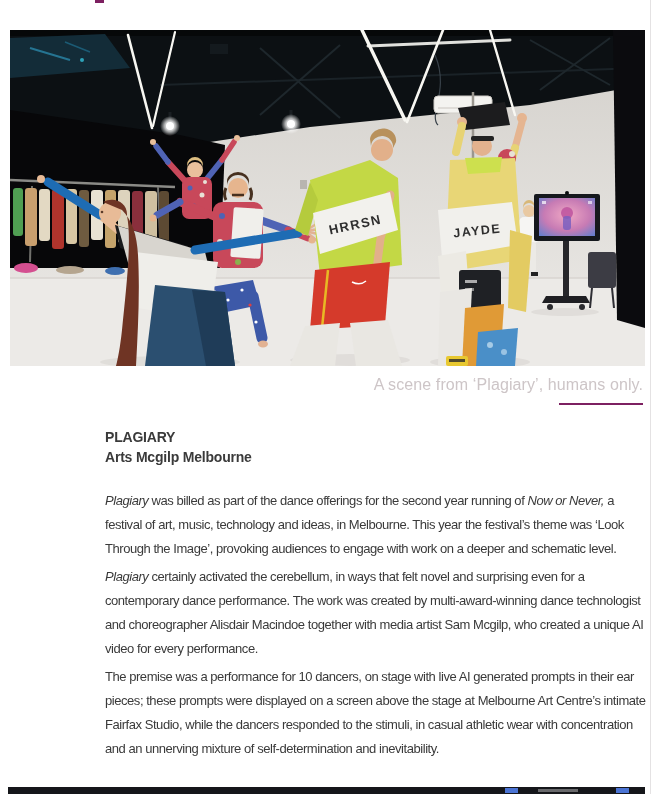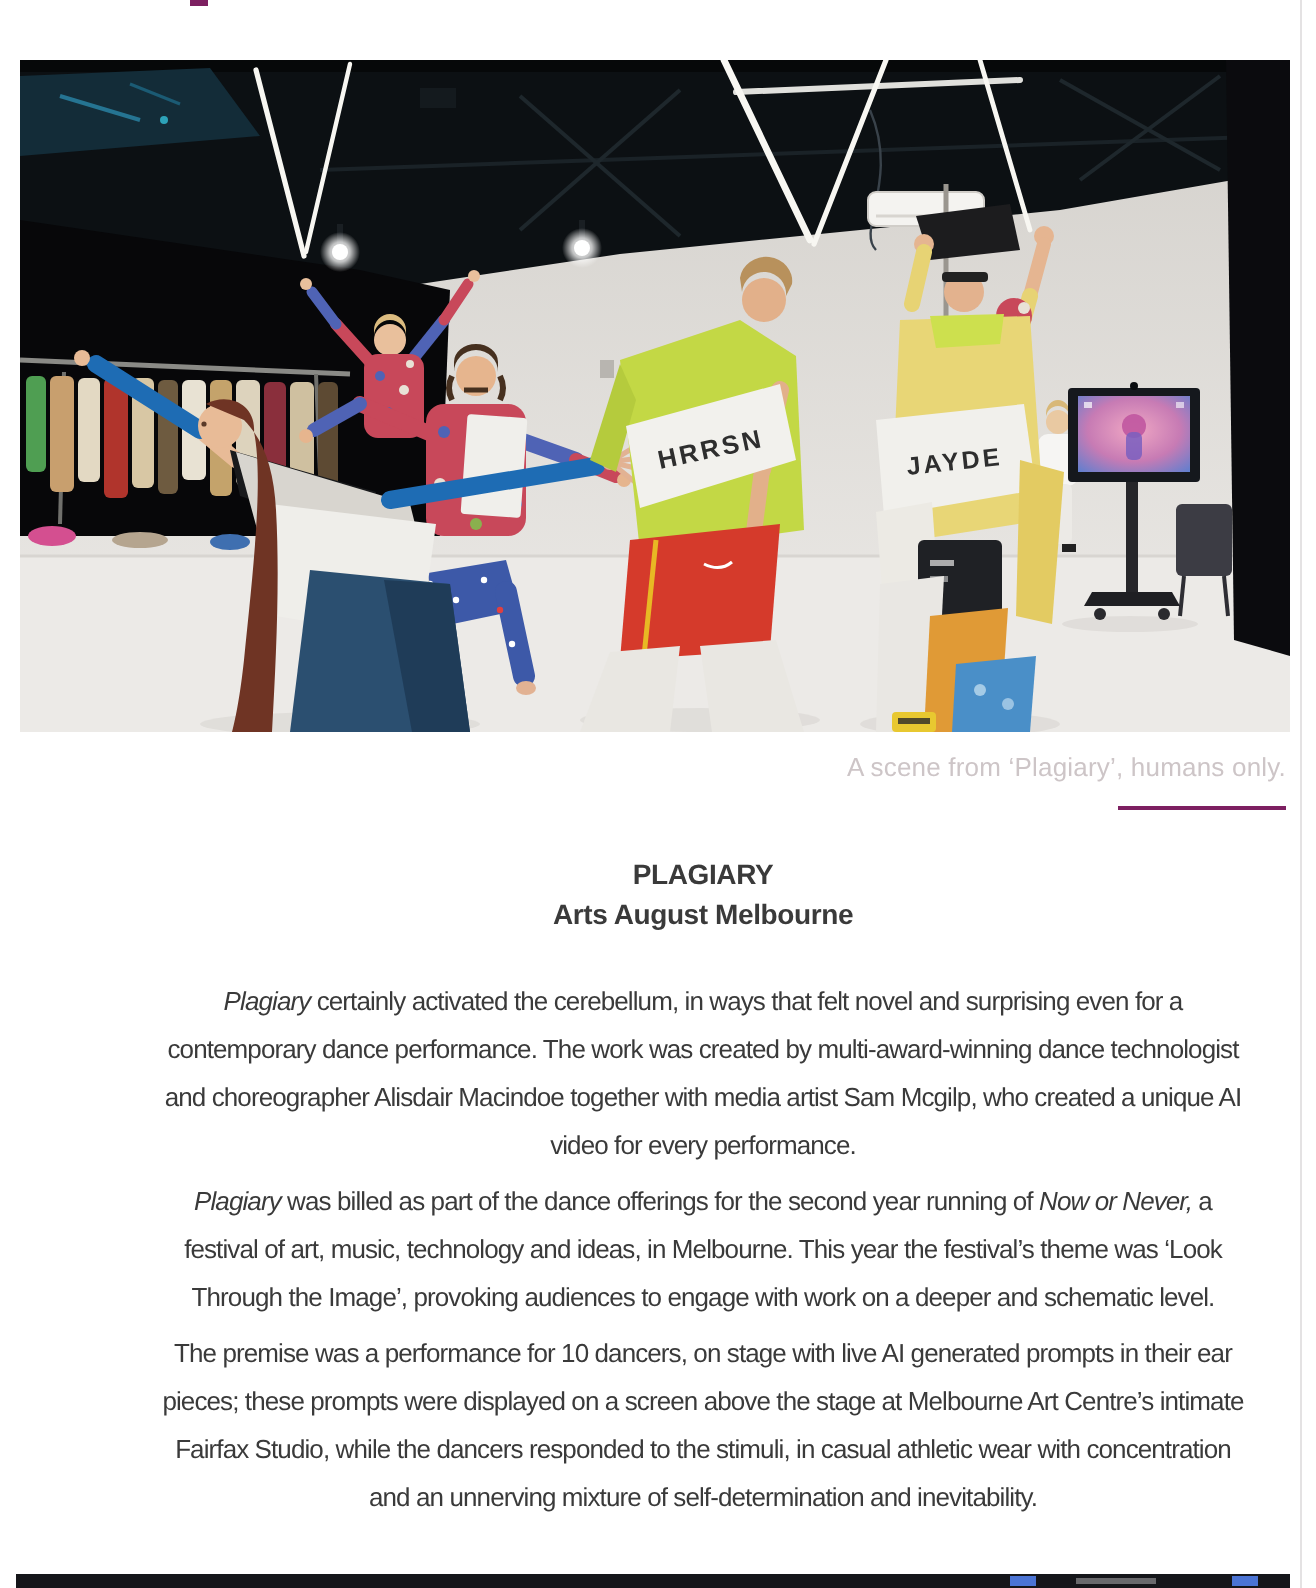--- a/index.html
+++ b/index.html
@@ -2,23 +2,23 @@
 <html style="--accent-color: #7d2061; --text-color: #3a3a3a; --caption-color: #cdc5c7;"><head>
 <meta charset="utf-8">
 <style>
   html,body{margin:0;padding:0;background:#ffffff;}
   .page{position:relative;width:658px;height:794px;background:#fff;overflow:hidden;
         font-family:"Liberation Sans",sans-serif;}
   .top-fragment{position:absolute;left:95px;top:0;width:9px;height:3px;background:var(--accent-color,#7d2061);}
   .right-rule{position:absolute;left:650px;top:0;width:1px;height:794px;background:#e4e2e3;}
   .photo-wrap{position:absolute;left:10px;top:30px;width:635px;height:336px;overflow:hidden;}
   .caption{position:absolute;left:93px;top:376px;width:550px;text-align:right;
-           font-size:13px;letter-spacing:.1px;color:var(--caption-color,#cdc5c7);}
+           font-size:16px;letter-spacing:.1px;color:var(--caption-color,#cdc5c7);}
   .caption-rule{position:absolute;left:559px;top:403px;width:84px;height:2px;background:var(--accent-color,#7d2061);}
-  .article{position:absolute;left:79px;top:427px;width:545px;color:var(--text-color,#3a3a3a);text-align:center;}
+  .article{position:absolute;left:105px;top:427px;width:545px;color:var(--text-color,#3a3a3a);}
   .headline{font-weight:bold;font-size:14px;line-height:20px;letter-spacing:-.2px;margin:0 0 22px 0;}
   .headline div{margin:0;}
   .body-p{font-size:13px;line-height:24px;letter-spacing:-.45px;margin:0 0 4px 0;}
   .body-p em{font-style:italic;}
   .next-strip{position:absolute;left:8px;top:787px;width:637px;height:7px;background:#15161a;overflow:hidden;}
   .next-strip .blue1{position:absolute;left:497px;top:1px;width:13px;height:5px;background:#4b74d4;}
   .next-strip .blue2{position:absolute;left:608px;top:1px;width:13px;height:5px;background:#4b74d4;}
   .next-strip .mark{position:absolute;left:530px;top:2px;width:40px;height:3px;background:#8d8d90;opacity:.7;}
 </style>
 </head>
@@ -276,24 +276,24 @@
       </g>
     </svg>
   </div>
 
   <div class="caption">A scene from ‘Plagiary’, humans only.</div>
   <div class="caption-rule"></div>
 
   <div class="article">
     <div class="headline">
       <div>PLAGIARY</div>
-      <div>Arts August Melbourne</div>
+      <div>Arts Mcgilp Melbourne</div>
     </div>
+    <p class="body-p"><em>Plagiary</em><span> was billed as part of the dance offerings for the second year running of </span><em>Now or Never,</em><span> a festival of art, music, technology and ideas, in Melbourne. This year the festival’s theme was ‘Look Through the Image’, provoking audiences to engage with work on a deeper and schematic level.</span></p>
     <p class="body-p"><em>Plagiary</em><span> certainly activated the cerebellum, in ways that felt novel and surprising even for a contemporary dance performance. The work was created by multi-award-winning dance technologist and choreographer Alisdair Macindoe together with media artist Sam Mcgilp, who created a unique AI video for every performance.</span></p>
-    <p class="body-p"><em>Plagiary</em><span> was billed as part of the dance offerings for the second year running of </span><em>Now or Never,</em><span> a festival of art, music, technology and ideas, in Melbourne. This year the festival’s theme was ‘Look Through the Image’, provoking audiences to engage with work on a deeper and schematic level.</span></p>
     <p class="body-p"><span>The premise was a performance for 10 dancers, on stage with live AI generated prompts in their ear pieces; these prompts were displayed on a screen above the stage at Melbourne Art Centre’s intimate Fairfax Studio, while the dancers responded to the stimuli, in casual athletic wear with concentration and an unnerving mixture of self-determination and inevitability.</span></p>
   </div>
 
   <div class="next-strip">
     <span class="blue1"></span>
     <span class="mark"></span>
     <span class="blue2"></span>
   </div>
 
 </div>

